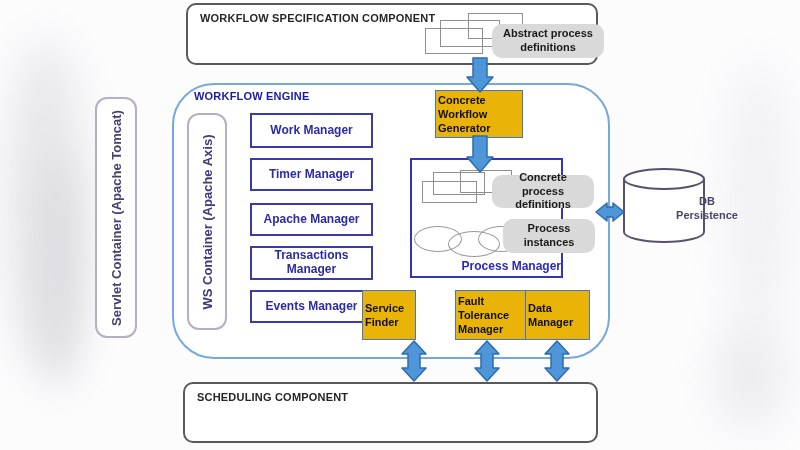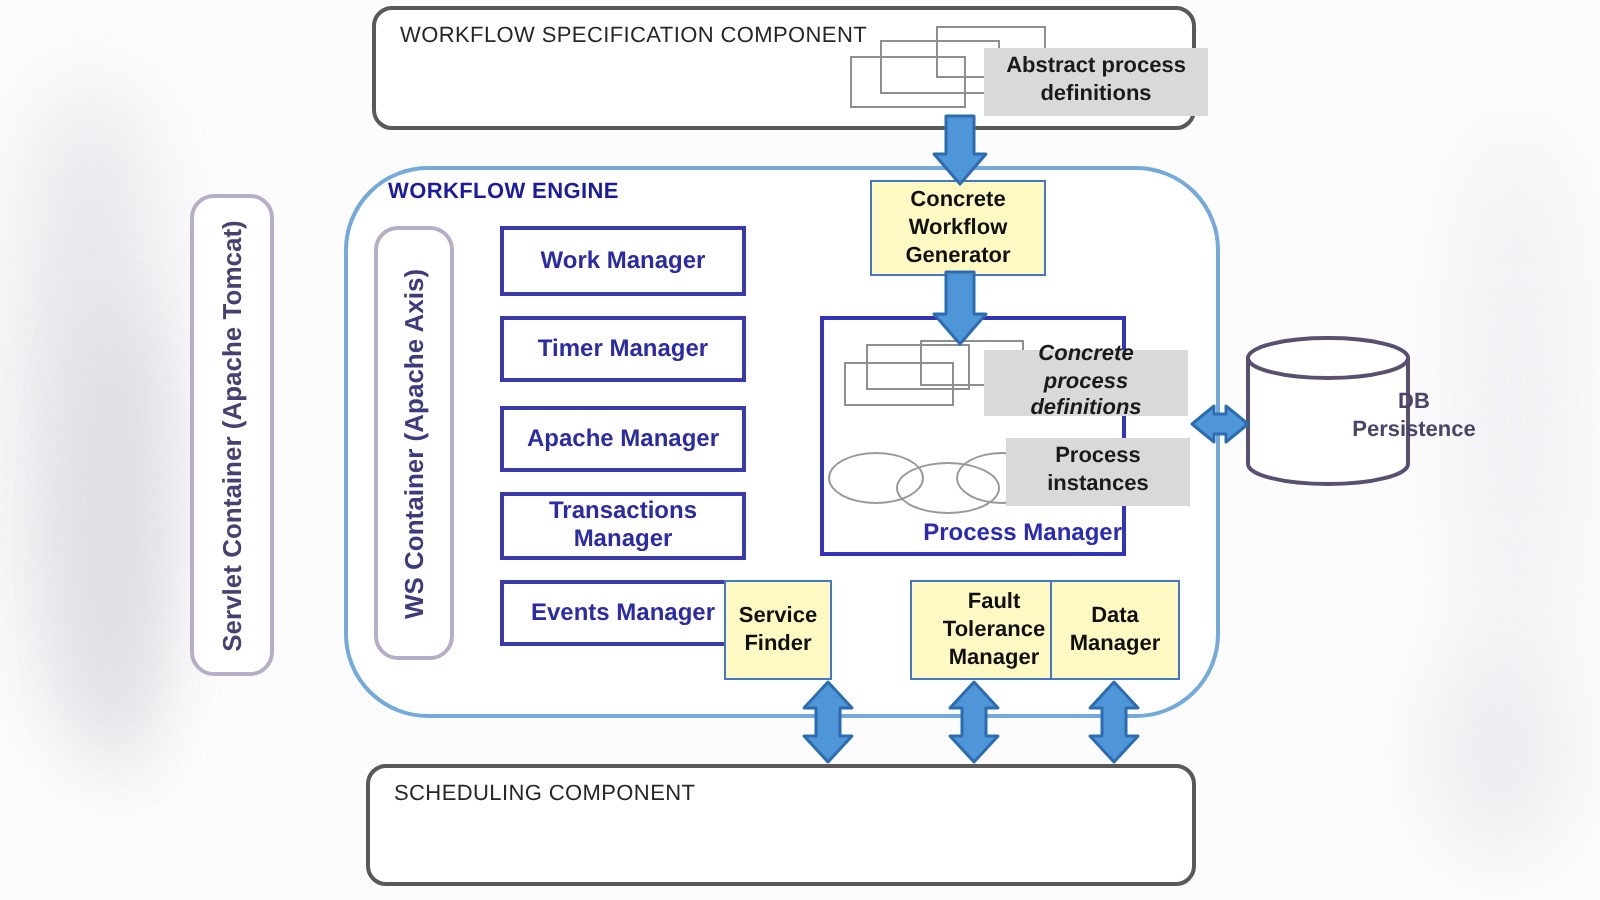--- a/index.html
+++ b/index.html
@@ -4,35 +4,35 @@
 <style>
   html,body{margin:0;padding:0;background:#fff;}
   #stage{
     position:relative;width:800px;height:450px;overflow:hidden;
     background:#fcfcfd;
     font-family:"Liberation Sans",sans-serif;
     color:#222;
   }
   .blur{position:absolute;border-radius:50%;pointer-events:none;}
   .box{position:absolute;background:#fff;border:2px solid #595959;border-radius:10px;box-sizing:border-box;}
-  .box-title{position:absolute;left:12px;top:7px;font-size:11px;font-weight:normal;color:#262626;letter-spacing:.2px;}
+  .box-title{position:absolute;left:12px;top:7px;font-size:11px;font-weight:bold;color:#262626;letter-spacing:.2px;}
   .engine{position:absolute;background:#fff;border:2px solid #74a9db;border-radius:42px;box-sizing:border-box;}
   .engine-title{position:absolute;font-size:11px;font-weight:bold;color:#1b1b9e;letter-spacing:.2px;}
   .vbox{position:absolute;background:#fff;border:2px solid #b6aec6;border-radius:12px;box-sizing:border-box;}
   .vtext{position:absolute;left:50%;top:50%;transform:translate(-50%,-50%) rotate(-90deg);
     white-space:nowrap;font-size:13px;font-weight:bold;}
   .mgr{position:absolute;background:#fff;border:2px solid #3a3aad;box-sizing:border-box;
     display:flex;align-items:center;justify-content:center;text-align:center;
     font-size:12px;font-weight:bold;color:#2b2ba5;line-height:1.15;padding:1px 6px;}
-  .green{position:absolute;background:#fef9c3;border:1.5px solid #4377c6;box-sizing:border-box;
-    display:flex;align-items:center;justify-content:center;text-align:center;
+  .green{position:absolute;background:#eab308;border:1.5px solid #4377c6;box-sizing:border-box;
+    display:flex;align-items:center;justify-content:center;
     font-size:11px;font-weight:bold;color:#101010;line-height:1.3;padding:2px;}
   .glabel{position:absolute;background:#d9d9d9;box-sizing:border-box;
     display:flex;align-items:center;justify-content:center;text-align:center;
-    font-size:11px;font-weight:bold;color:#1a1a1a;line-height:1.25;padding:2px 6px;}
+    font-size:11px;font-weight:bold;color:#1a1a1a;line-height:1.25;padding:2px 6px;border-radius:10px;}
   .orect{position:absolute;border:1.5px solid #8f8f8f;box-sizing:border-box;background:transparent;}
   .oell{position:absolute;border:1.5px solid #9a9a9a;border-radius:50%;box-sizing:border-box;background:transparent;}
   .pm{position:absolute;background:#fff;border:2px solid #3434b8;box-sizing:border-box;}
   .pm-label{position:absolute;width:100%;text-align:right;font-size:12px;font-weight:bold;color:#2a2ab5;}
   .dbtext{position:absolute;text-align:center;font-size:11px;font-weight:bold;color:#4a4468;line-height:1.3;margin-left:43px;}
   svg.overlay{position:absolute;left:0;top:0;pointer-events:none;}
 </style>
 </head>
 <body>
 
@@ -70,21 +70,21 @@
   <div class="mgr" style="left:250px;top:290px;width:123px;height:33px;">Events Manager</div>
 
   <div class="green" style="left:435px;top:90px;width:88px;height:48px;">Concrete Workflow Generator</div>
 
   <div class="pm" style="left:410px;top:158px;width:153px;height:120px;">
     <div class="pm-label" style="bottom:3px;">Process Manager</div>
   </div>
   <div class="orect" style="left:433px;top:172px;width:52px;height:23px;"></div>
   <div class="orect" style="left:422px;top:181px;width:55px;height:22px;"></div>
   <div class="orect" style="left:460px;top:170px;width:52px;height:23px;"></div>
-  <div class="glabel" style="left:492px;top:175px;width:102px;height:33px;font-style:italic;">Concrete process definitions</div>
+  <div class="glabel" style="left:492px;top:175px;width:102px;height:33px;">Concrete process definitions</div>
   <div class="oell" style="left:414px;top:226px;width:48px;height:26px;"></div>
   <div class="oell" style="left:448px;top:231px;width:52px;height:26px;"></div>
   <div class="oell" style="left:478px;top:226px;width:46px;height:26px;"></div>
   <div class="glabel" style="left:503px;top:219px;width:92px;height:34px;">Process instances</div>
 
   <div class="green" style="left:362px;top:290px;width:54px;height:50px;">Service Finder</div>
   <div class="green" style="left:455px;top:290px;width:84px;height:50px;">Fault Tolerance Manager</div>
   <div class="green" style="left:525px;top:290px;width:65px;height:50px;">Data Manager</div>
 
   <svg class="overlay" style="left:620px;top:166px;" width="90" height="86" viewBox="0 0 90 86">

